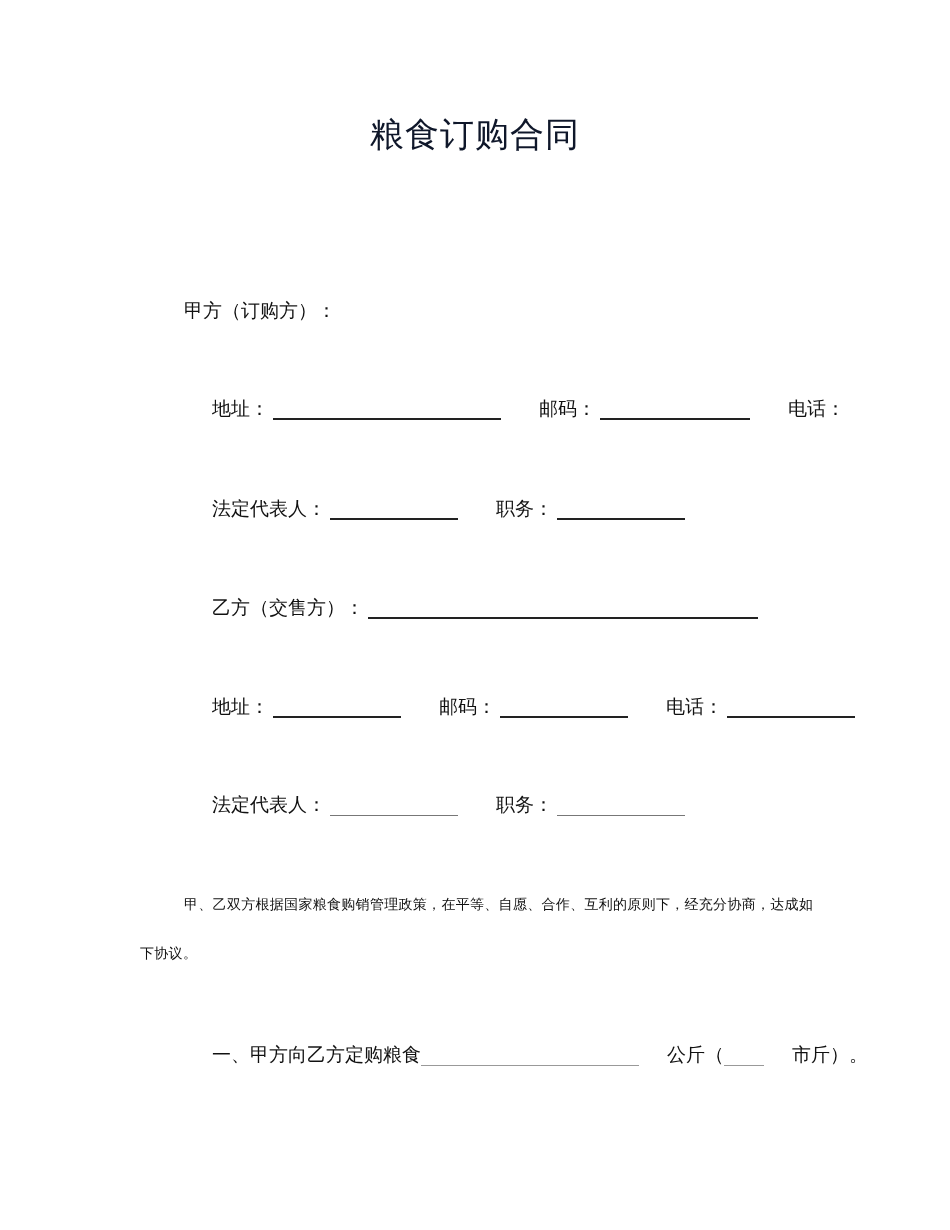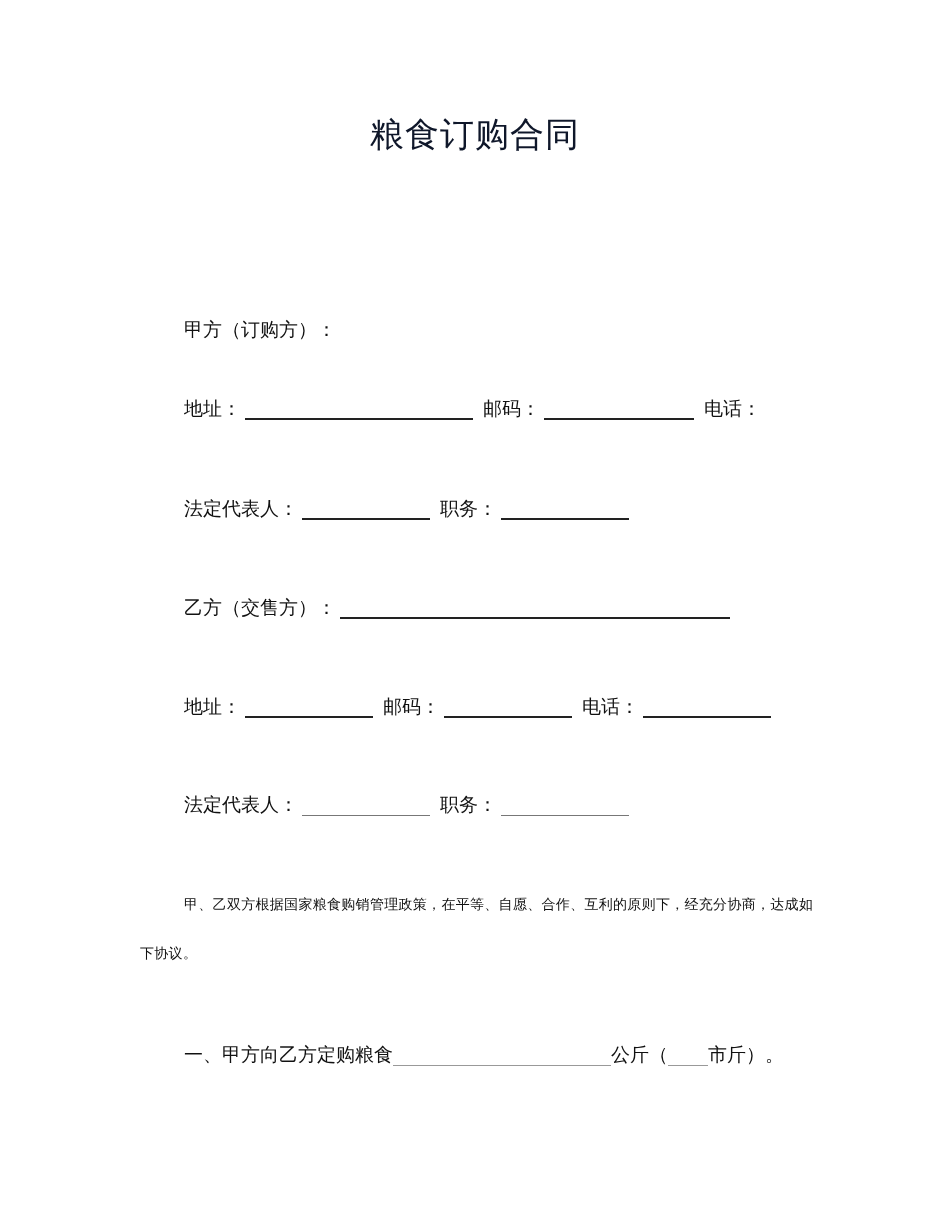--- a/index.html
+++ b/index.html
@@ -20,28 +20,28 @@
   .blank {
     display: inline-block; border-bottom: 2px solid #222; height: 20px;
     margin: 0 10px 0 4px;
   }
   .blank.thin { border-bottom: 1px solid #777; }
   .blank.gray { border-bottom: 1px solid #999; margin: 0; }
   .para {
     position: absolute; left: 140px; width: 680px; font-size: 14px;
     line-height: 49px; text-indent: 44px; letter-spacing: 0.3px;
   }
-  .lbl { display: inline-block; }
+  .lbl { display: inline-block; margin-left: 28px; }
 </style>
 </head>
 <body>
 
 <div class="title">粮食订购合同</div>
 
-<div class="line" style="top:298px;margin-top:19px;">
+<div class="line" style="top:298px;">
   <span>甲方（订购方）：</span>
 </div>
 
 <div class="line" style="top:396px;">
   <span class="lbl">地址：</span>
   <span class="blank" style="width:228px;"></span>
   <span class="lbl">邮码：</span>
   <span class="blank" style="width:150px;"></span>
   <span class="lbl">电话：</span>
 </div>

